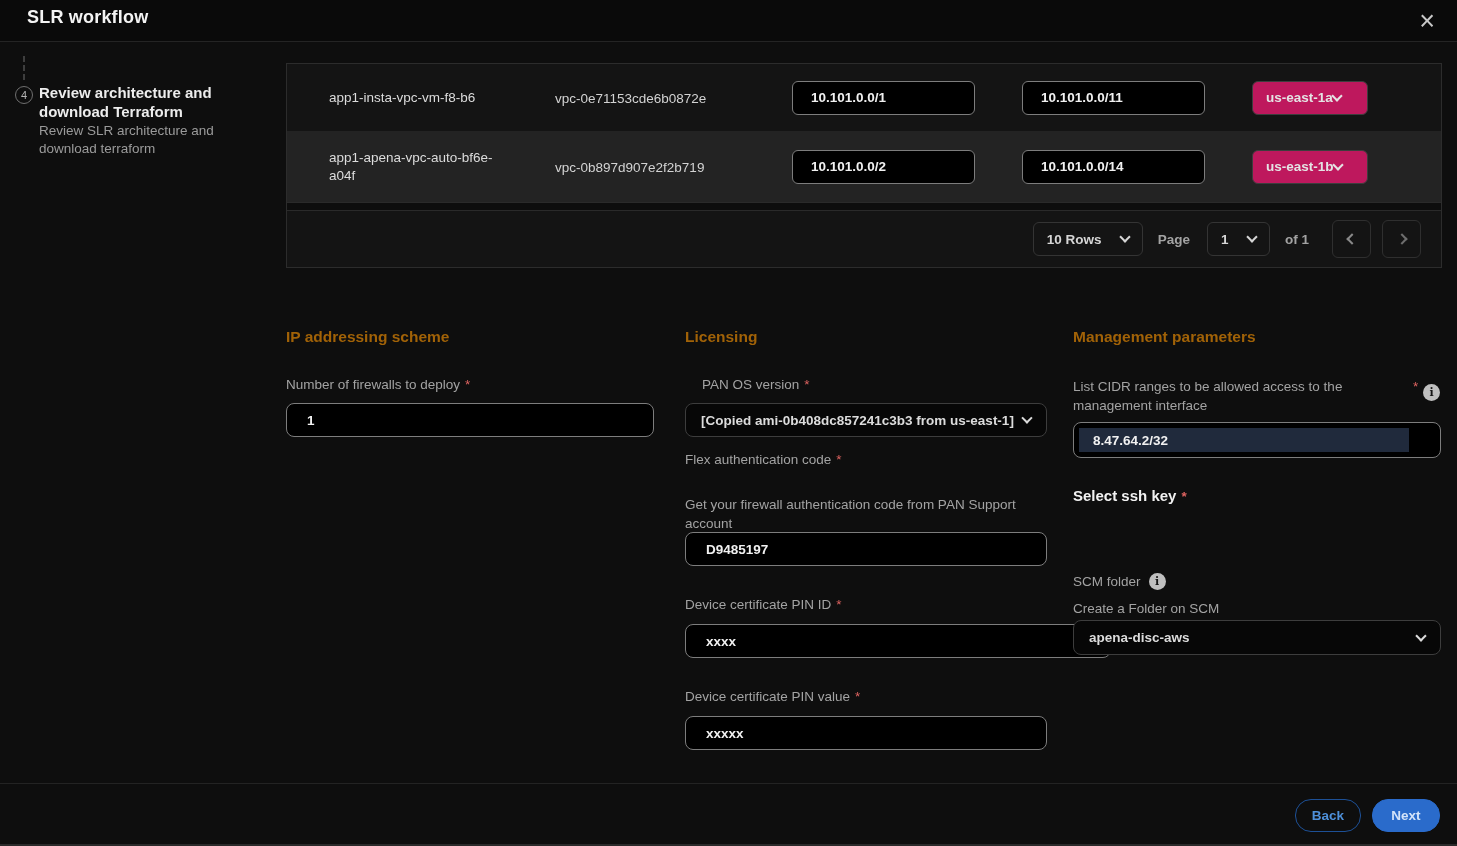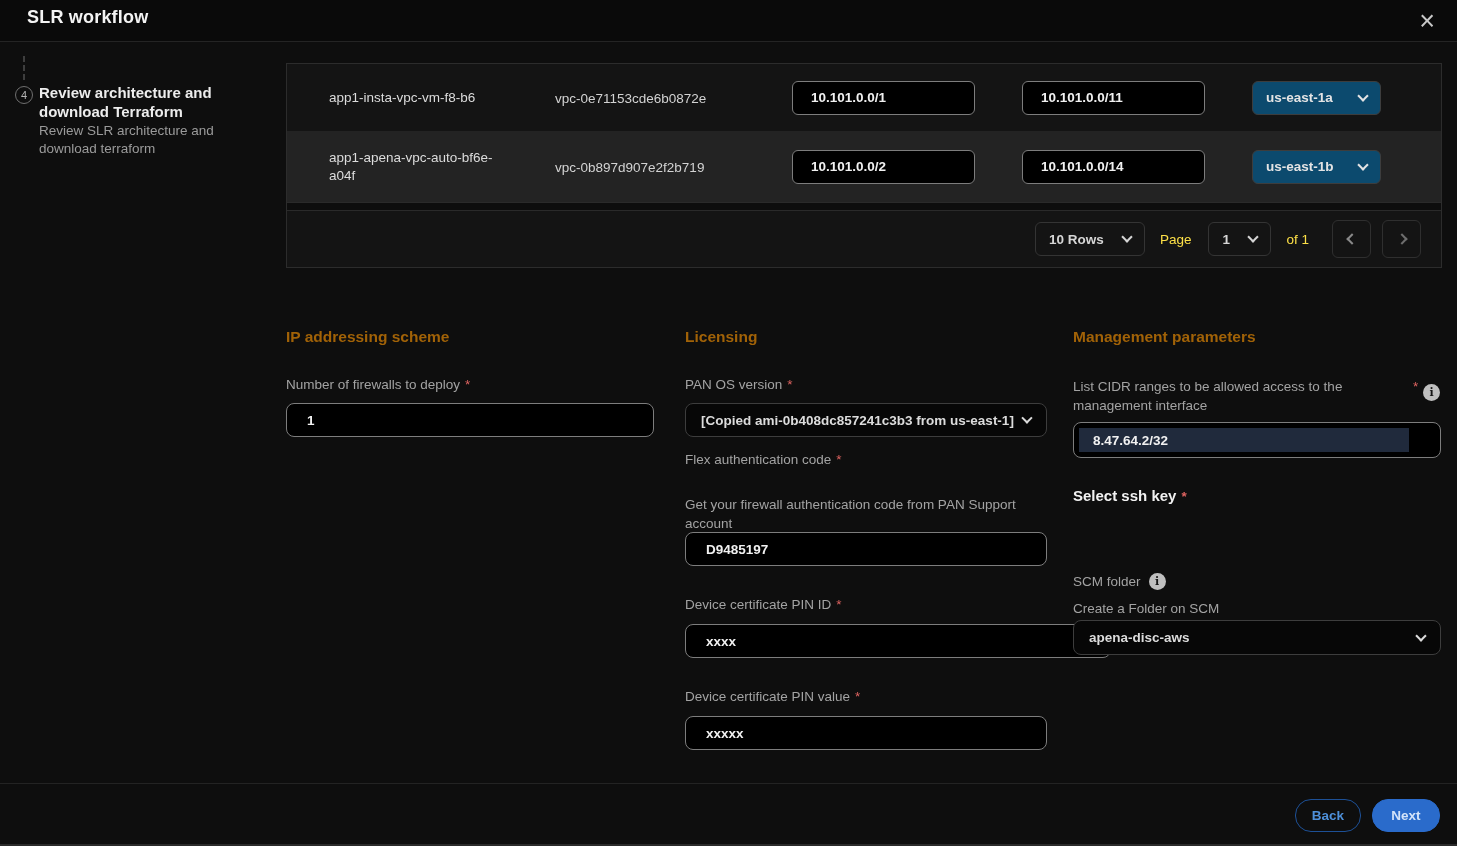--- a/index.html
+++ b/index.html
@@ -24,32 +24,32 @@
   .trow.r1 { height:67px; background:#141414; }
   .trow.r2 { height:71px; background:#232323; }
   .tgap { height:9px; background:#0d0d0d; border-top:1px solid #2a2a2a; border-bottom:1px solid #2a2a2a; }
   .cell { position:absolute; top:50%; transform:translateY(-50%);margin-left:21px; }
   .c-name { left:21px; width:185px; font-size:13.5px; color:#dcdcdc; line-height:18px; word-break:break-word; }
   .c-vpc  { left:247px; width:220px; font-size:13.5px; color:#d3d3d3; }
   .c-in1  { left:484px; }
   .c-in2  { left:714px; }
   .c-dd   { left:944px; }
   .tbl-input { width:183px; height:34px; background:#000; border:1px solid #7d7d7d; border-radius:6px; color:#f1f1f1; font-size:13.5px; font-weight:600; display:flex; align-items:center; padding-left:18px; }
-  .tbl-select { width:129px; height:34px; background:#0c4a6e; border:1px solid #3d3d3d; border-radius:6px; color:#e4e4e4; font-size:13.5px; font-weight:600; display:flex; align-items:center; justify-content:space-between; padding:0 13px; cursor:pointer; }
+  .tbl-select { width:116px; height:34px; background:#be185d; border:1px solid #3d3d3d; border-radius:6px; color:#e4e4e4; font-size:13.5px; font-weight:600; display:flex; align-items:center; justify-content:flex-start; padding:0 13px; cursor:pointer; }
 
   .chev { display:inline-block; width:8px; height:8px; border-right:2px solid currentColor; border-bottom:2px solid currentColor; transform:rotate(45deg); margin-top:-4px; }
   .chev-left  { transform:rotate(135deg); margin:0; }
   .chev-right { transform:rotate(-45deg); margin:0; }
 
   
   .pag { position:relative; height:56px; background:#141414; display:flex; align-items:center; justify-content:flex-end; padding-right:20px; gap:11px; }
   .pag-box { height:34px; border:1px solid #343434; border-radius:6px; display:flex; align-items:center; justify-content:space-between; padding:0 13px; color:#d6d6d6; font-size:13.5px; font-weight:600; cursor:pointer; }
   .pag-rows { width:110px; }
   .pag-page { width:63px; margin-left:2px; }
-  .pag-text { color:#fde047; font-size:13.5px; font-weight:400; padding:0 4px; }
+  .pag-text { color:#a3a3a3; font-size:13.5px; font-weight:700; padding:0 4px; }
   .pag-btn { width:39px; height:38px; border:1px solid #2f2f2f; border-radius:6px; display:flex; align-items:center; justify-content:center; color:#8a8a8a; cursor:pointer; }
   .pag-btn.prev { margin-left:8px; }
   .pag-btn.next { color:#6e6e6e; }
   .heading { position:absolute; font-size:15.5px; font-weight:bold; color:#a16207; }
   .lbl { position:absolute; font-size:13.5px; color:#a3a3a3; }
   .lbl-white { position:absolute; font-size:15px; font-weight:600; color:#f2f2f2; }
   .star { color:#df6360; margin-left:5px; font-size:13.5px; }
   .fld { position:absolute; height:34px; background:#000; border:1px solid #7d7d7d; border-radius:8px; color:#f1f1f1; font-size:13.5px; font-weight:600; display:flex; align-items:center; padding-left:20px; }
   .sel { position:absolute; height:34px; background:#070707; border:1px solid #3d3d3d; border-radius:8px; color:#dcdcdc; font-size:13.5px; font-weight:600; display:flex; align-items:center; justify-content:space-between; padding:0 15px; cursor:pointer; }
   .sel .txt { overflow:hidden; white-space:nowrap; margin-right:8px; }
@@ -131,21 +131,21 @@
     </div>
   </div>
 
   <div class="heading" style="left:286px; top:328px;">IP addressing scheme</div>
   <div class="lbl" style="left:286px; top:377px;">
     <span>Number of firewalls to deploy</span><span class="star">*</span>
   </div>
   <div class="fld" style="left:286px; top:403px; width:368px;">1</div>
 
   <div class="heading" style="left:685px; top:328px;">Licensing</div>
-  <div class="lbl" style="left:685px; top:377px;">
+  <div class="lbl" style="left:702px; top:377px;">
     <span>PAN OS version</span><span class="star">*</span>
   </div>
   <div class="sel" style="left:685px; top:403px; width:362px;">
     <span class="txt">[Copied ami-0b408dc857241c3b3 from us-east-1] F</span>
     <span class="chev"></span>
   </div>
 
   <div class="lbl" style="left:685px; top:452px;">
     <span>Flex authentication code</span><span class="star">*</span>
   </div>

